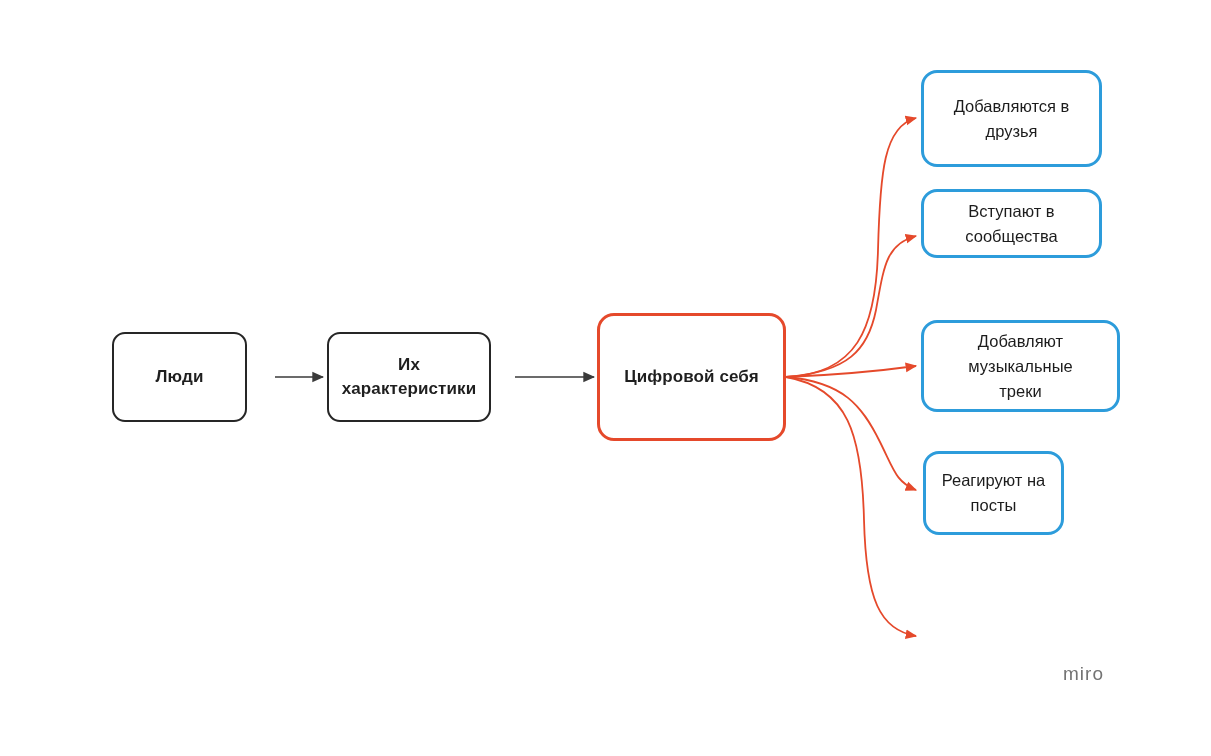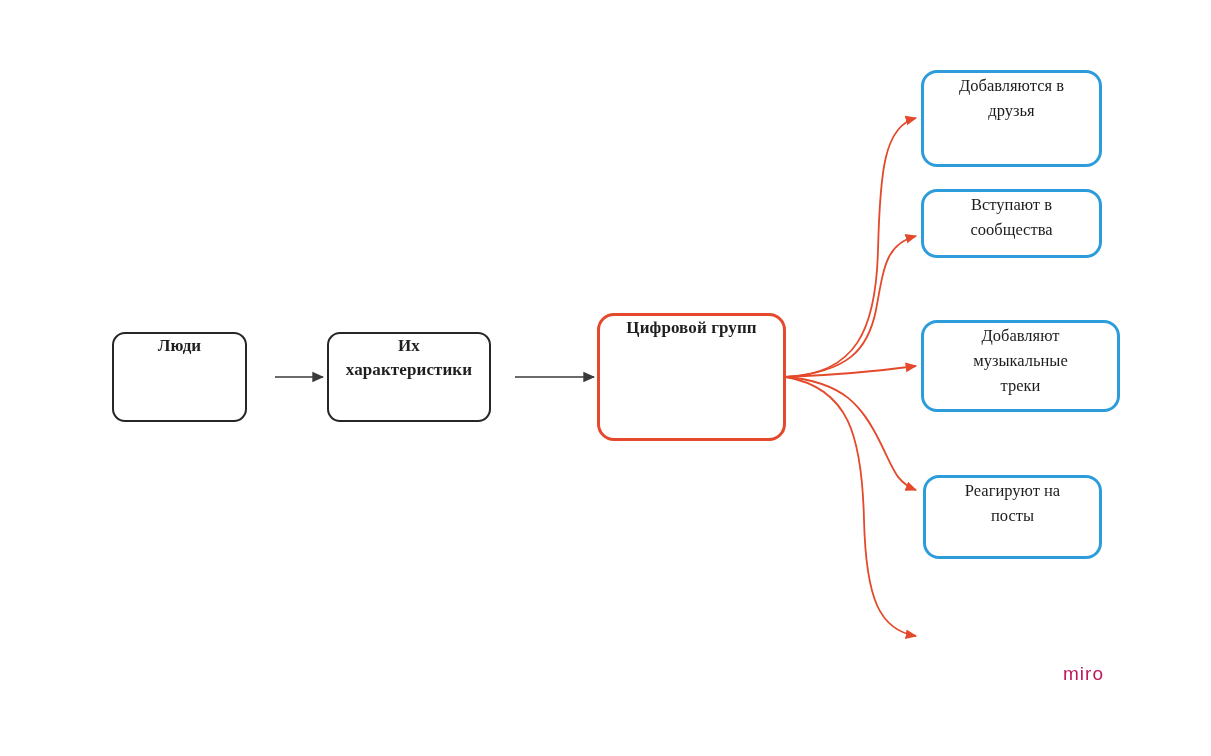--- a/index.html
+++ b/index.html
@@ -24,24 +24,23 @@
     left: 0;
     top: 0;
     width: 1211px;
     height: 756px;
   }
   .node {
     position: absolute;
     box-sizing: border-box;
     background: #ffffff;
     display: flex;
-    align-items: flex-start;
+    align-items: center;
     justify-content: center;
     text-align: center;
-    font-family: Liberation Serif, serif;
   }
   .node-label {
     display: block;
     white-space: pre-line;
   }
   
   .node.primary {
     border: 2px solid #262626;
     border-radius: 13px;
   }
@@ -74,21 +73,21 @@
     font-weight: normal;
     line-height: 25px;
     color: #1c1c1c;
   }
   #watermark {
     position: absolute;
     left: 1063px;
     top: 663px;
     font-size: 19px;
     letter-spacing: 1px;
-    color: #be185d;
+    color: #737373;
     font-family: "Liberation Sans", sans-serif;
     user-select: none;
   }
 </style>
 </head>
 <body>
 
 <div id="canvas">
 
   <svg id="edges" viewBox="0 0 1211 756" xmlns="http://www.w3.org/2000/svg">
@@ -119,40 +118,40 @@
   <div class="node primary" style="left:112px; top:332px; width:135px; height:90px;">
     <span class="node-label">Люди</span>
   </div>
 
   <div class="node primary" style="left:327px; top:332px; width:164px; height:90px;">
     <span class="node-label">Их
 характеристики</span>
   </div>
 
   <div class="node focus" style="left:597px; top:313px; width:189px; height:128px;">
-    <span class="node-label">Цифровой групп</span>
+    <span class="node-label">Цифровой себя</span>
   </div>
 
   <div class="node leaf" style="left:921px; top:70px; width:181px; height:97px;">
     <span class="node-label">Добавляются в
 друзья</span>
   </div>
 
   <div class="node leaf" style="left:921px; top:189px; width:181px; height:69px;">
     <span class="node-label">Вступают в
 сообщества</span>
   </div>
 
   <div class="node leaf" style="left:921px; top:320px; width:199px; height:92px;">
     <span class="node-label">Добавляют
 музыкальные
 треки</span>
   </div>
 
-  <div class="node leaf" style="left:923px; top:451px; width:179px; height:84px;margin-top:24px;">
+  <div class="node leaf" style="left:923px; top:451px; width:141px; height:84px;">
     <span class="node-label">Реагируют на
 посты</span>
   </div>
 
 
   <div id="watermark">miro</div>
 
 </div>
 
 </body></html>

